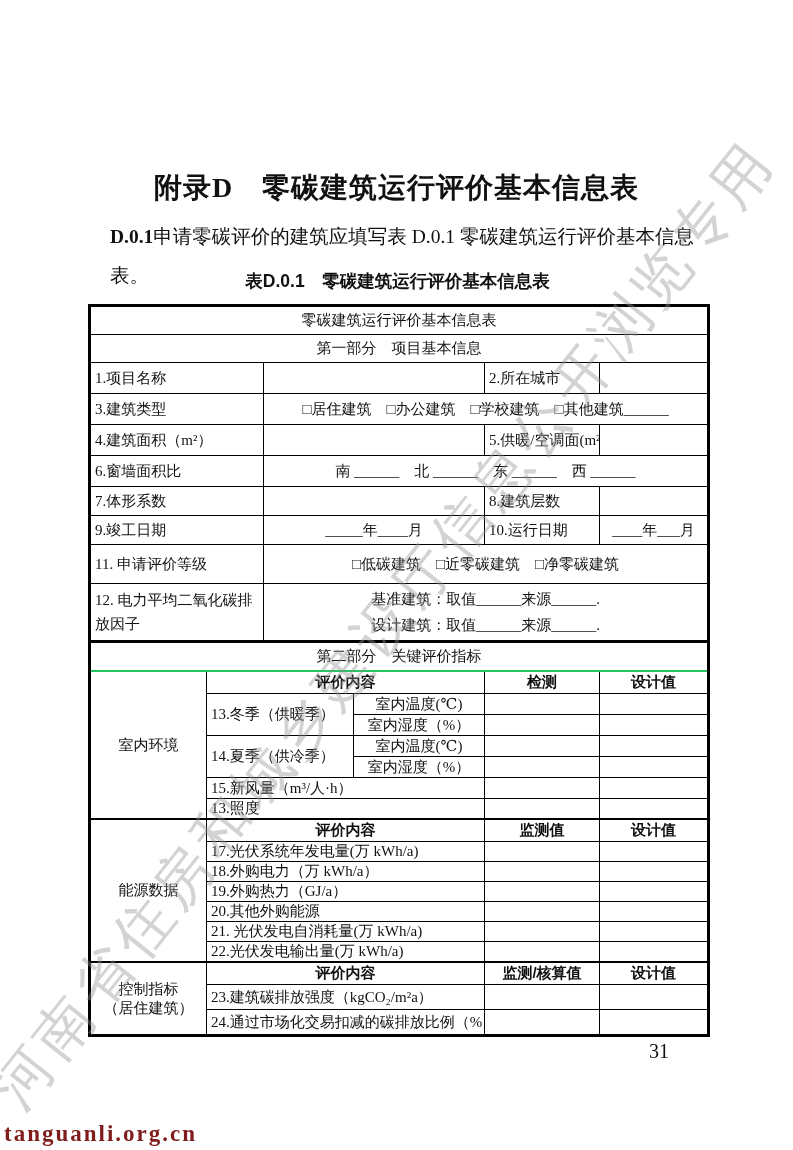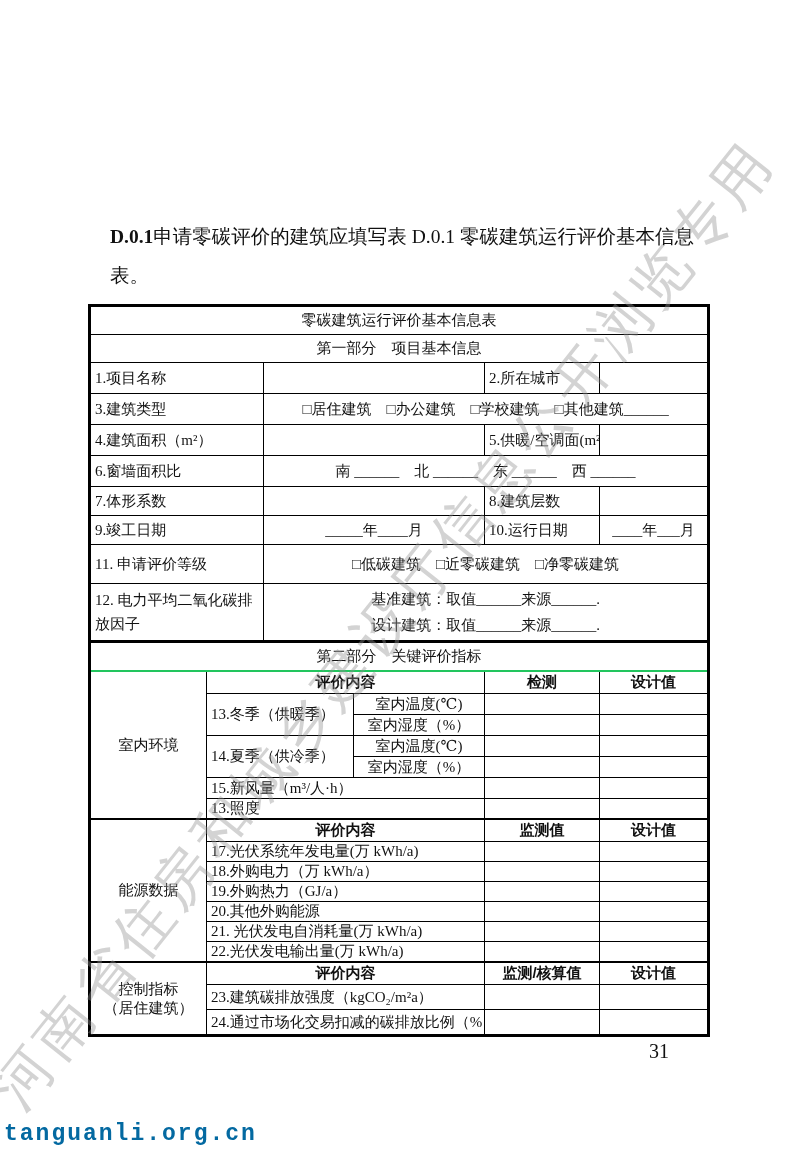--- a/index.html
+++ b/index.html
@@ -10,22 +10,22 @@
   
   .wm-diag{
     position:absolute;left:6px;top:1062px;
     transform-origin:0 50%;transform:rotate(-51.5deg);
     font-size:58px;letter-spacing:6px;white-space:nowrap;
     color:rgba(145,145,145,0.40);z-index:5;pointer-events:none;
     font-family:"Liberation Serif","DejaVu Serif",serif;
   }
   .wm-corner{
     position:absolute;left:4px;top:1121px;z-index:5;pointer-events:none;
-    font-family:Liberation Mono, monospace;
-    font-weight:bold;font-size:23px;letter-spacing:2px;color:#0369a1;
+    font-family:Liberation Serif, serif;
+    font-weight:bold;font-size:23px;letter-spacing:2px;color:#7f1d1d;
   }
 
   .doc-title{position:absolute;top:150px;left:0;width:100%;text-align:center;
     font-size:28px;font-weight:bold;letter-spacing:1px;z-index:2;}
   .para{position:absolute;top:197px;left:110px;width:584px;z-index:2;
     font-size:19.5px;line-height:39px;text-align:justify;}
   .para .plabel{font-weight:bold;margin-right:0;}
   .tbl-caption{position:absolute;top:269px;left:88px;width:619px;text-align:center;z-index:2;
     font-size:17.5px;font-weight:bold;
     font-family:"Liberation Sans","DejaVu Sans",sans-serif;}
@@ -52,23 +52,25 @@
   .stack{display:inline-block;text-align:left;line-height:26px;}
   .pagenum{position:absolute;left:649px;top:1040px;font-size:20px;z-index:2;}
 </style>
 </head>
 <body>
 
 <div class="page">
 
   <div class="wm-diag">河南省住房和城乡建设厅信息公开浏览专用</div>
 
+  <h1 class="doc-title">附录D　零碳建筑运行评价基本信息表</h1>
 
   <p class="para"><span class="plabel">D.0.1</span><span>申请零碳评价的建筑应填写表 D.0.1 零碳建筑运行评价基本信息表。</span></p>
 
+  <div class="tbl-caption">表D.0.1　零碳建筑运行评价基本信息表</div>
 
   <table class="form">
     <colgroup>
       <col style="width:117px">
         <col style="width:57px">
         <col style="width:90px">
       <col style="width:131px">
         <col style="width:115px">
         <col style="width:109px">
     </colgroup>

